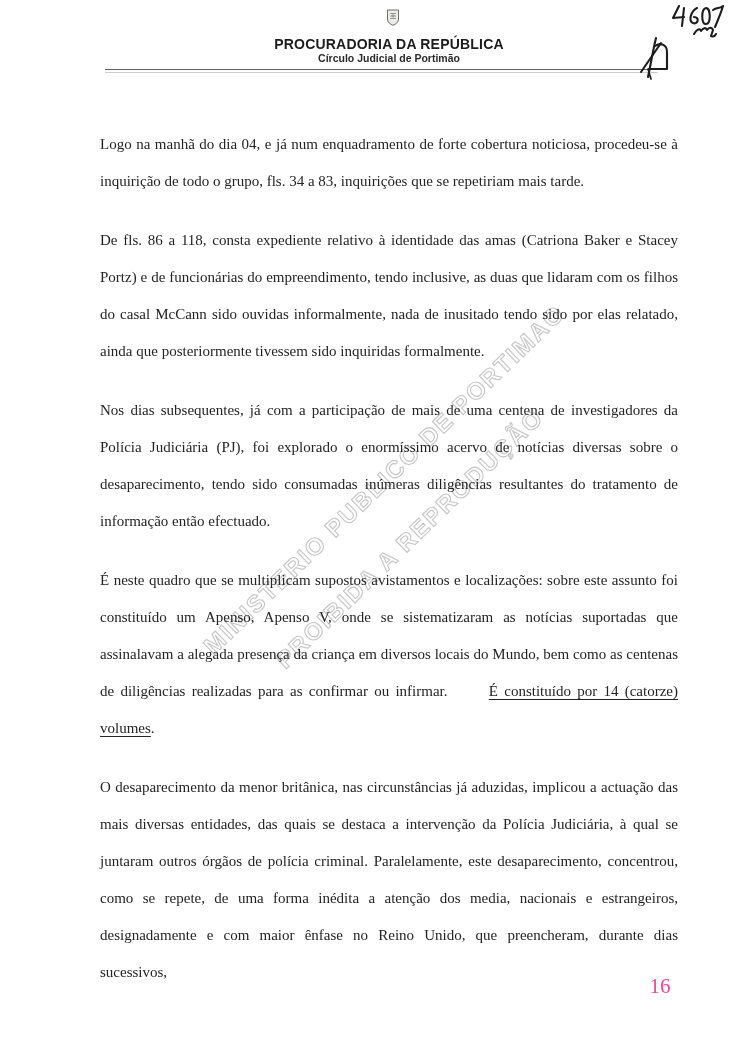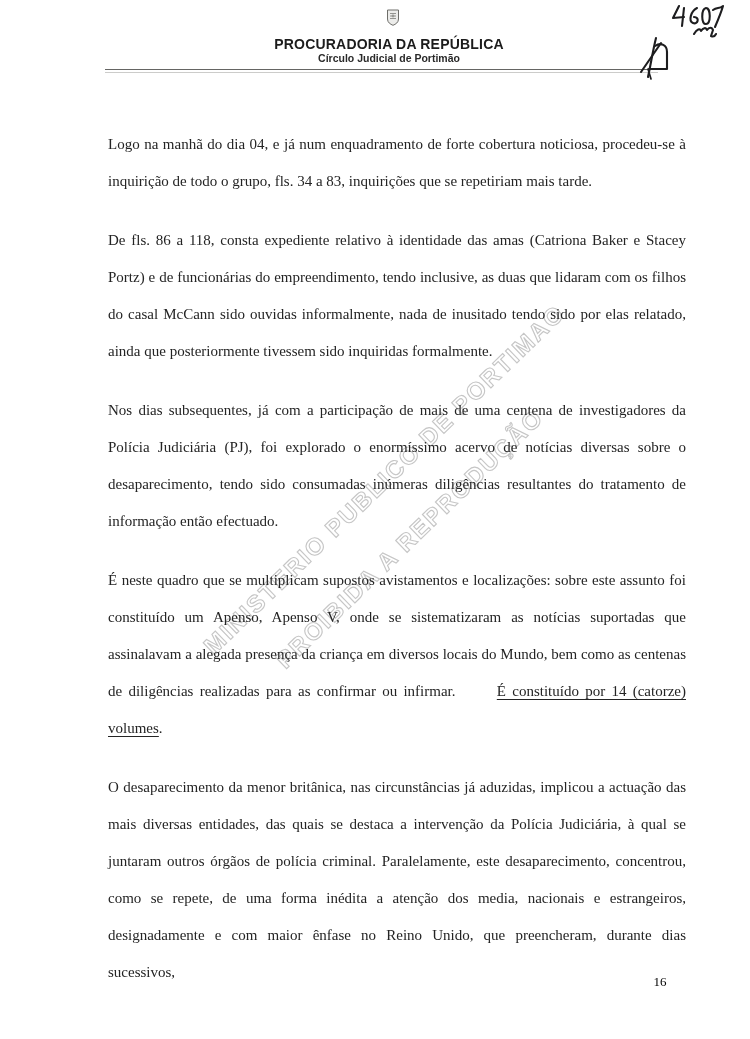--- a/index.html
+++ b/index.html
@@ -64,36 +64,36 @@
     white-space: nowrap;
     transform-origin: left center;
     transform: rotate(-44deg);
     user-select: none;
   }
   .wm1 { left: 208px; top: 636px; font-size: 24px; }
   .wm2 { left: 280px; top: 650px; font-size: 24px; }
 
   
   .doc-body {
-    position: absolute; left: 108px; top: 126px; width: 578px;
+    position: absolute; left: 100px; top: 126px; width: 578px;
     font-size: 15px; line-height: 37px;
     color: #242424;
     text-align: justify;
   }
   .doc-body p { margin: 0 0 22px 0; }
   .underlined {
     text-decoration: underline;
     text-underline-offset: 3px;
     margin-left: 35px;
   }
 
   
   .page-number {
     position: absolute; left: 640px; top: 974px; width: 40px;
-    font-size: 13px; color: #000000; text-align: center;
+    font-size: 21px; color: #ec4899; text-align: center;
   }
 </style>
 </head>
 <body>
 
 <div class="page">
 
   <div class="watermark">
     <span class="watermark-line wm1">MINISTERIO PUBLICO DE PORTIMAO</span>
     <span class="watermark-line wm2">PROIBIDA A REPRODUÇÃO</span>

